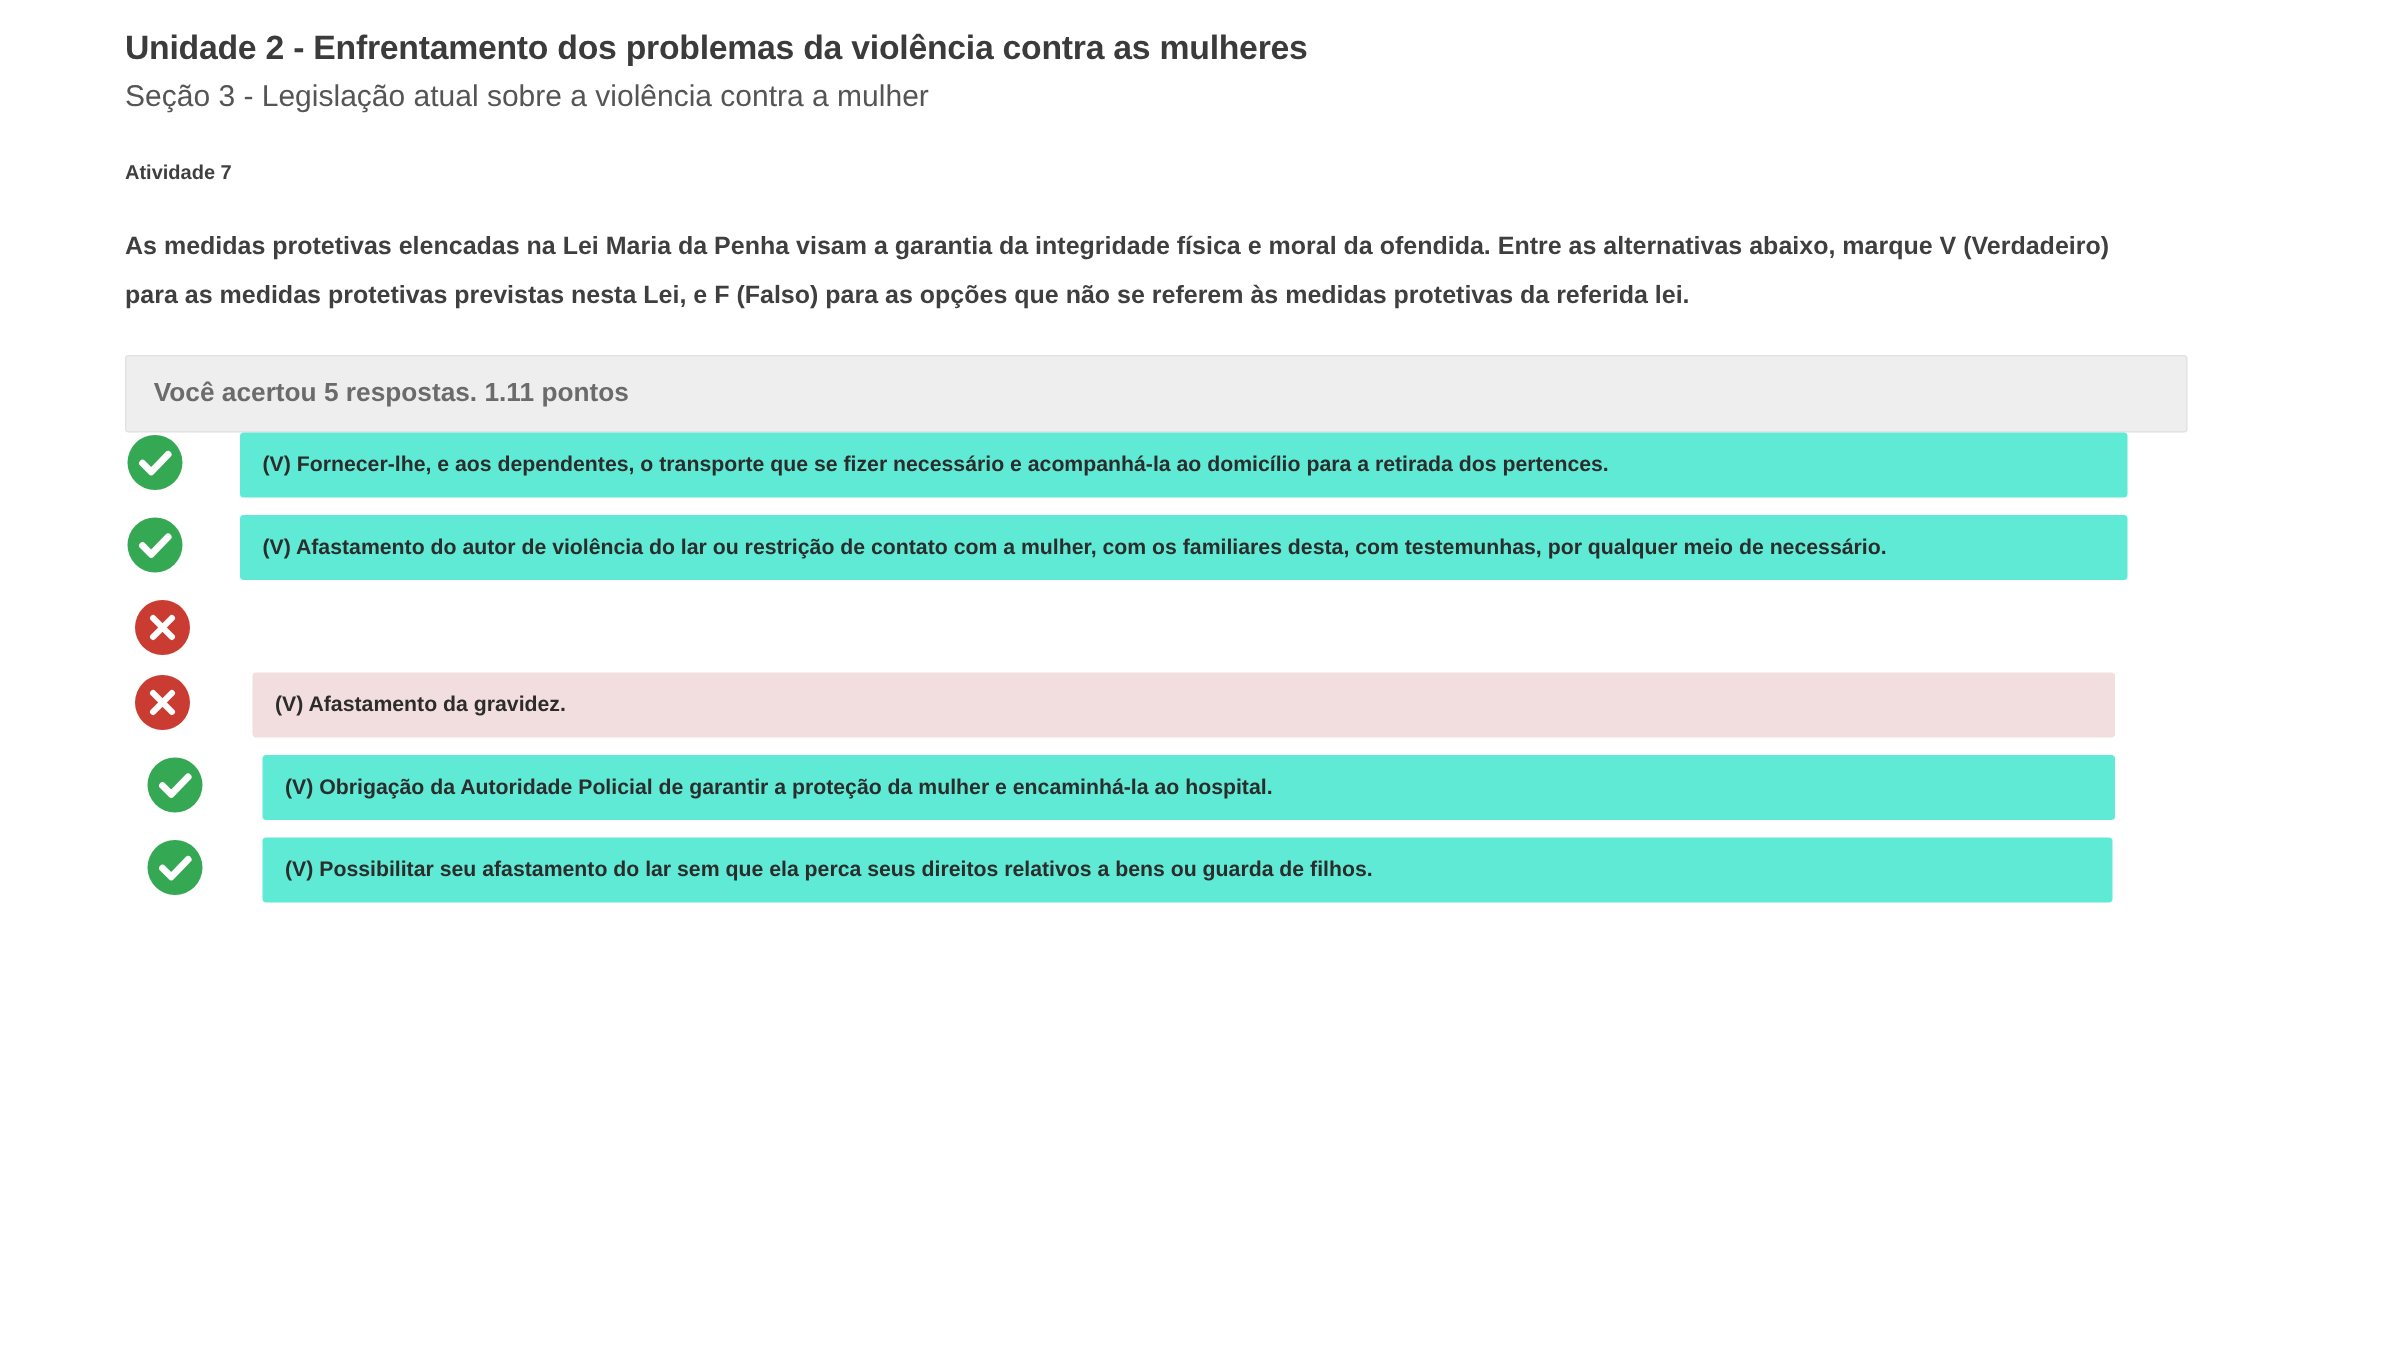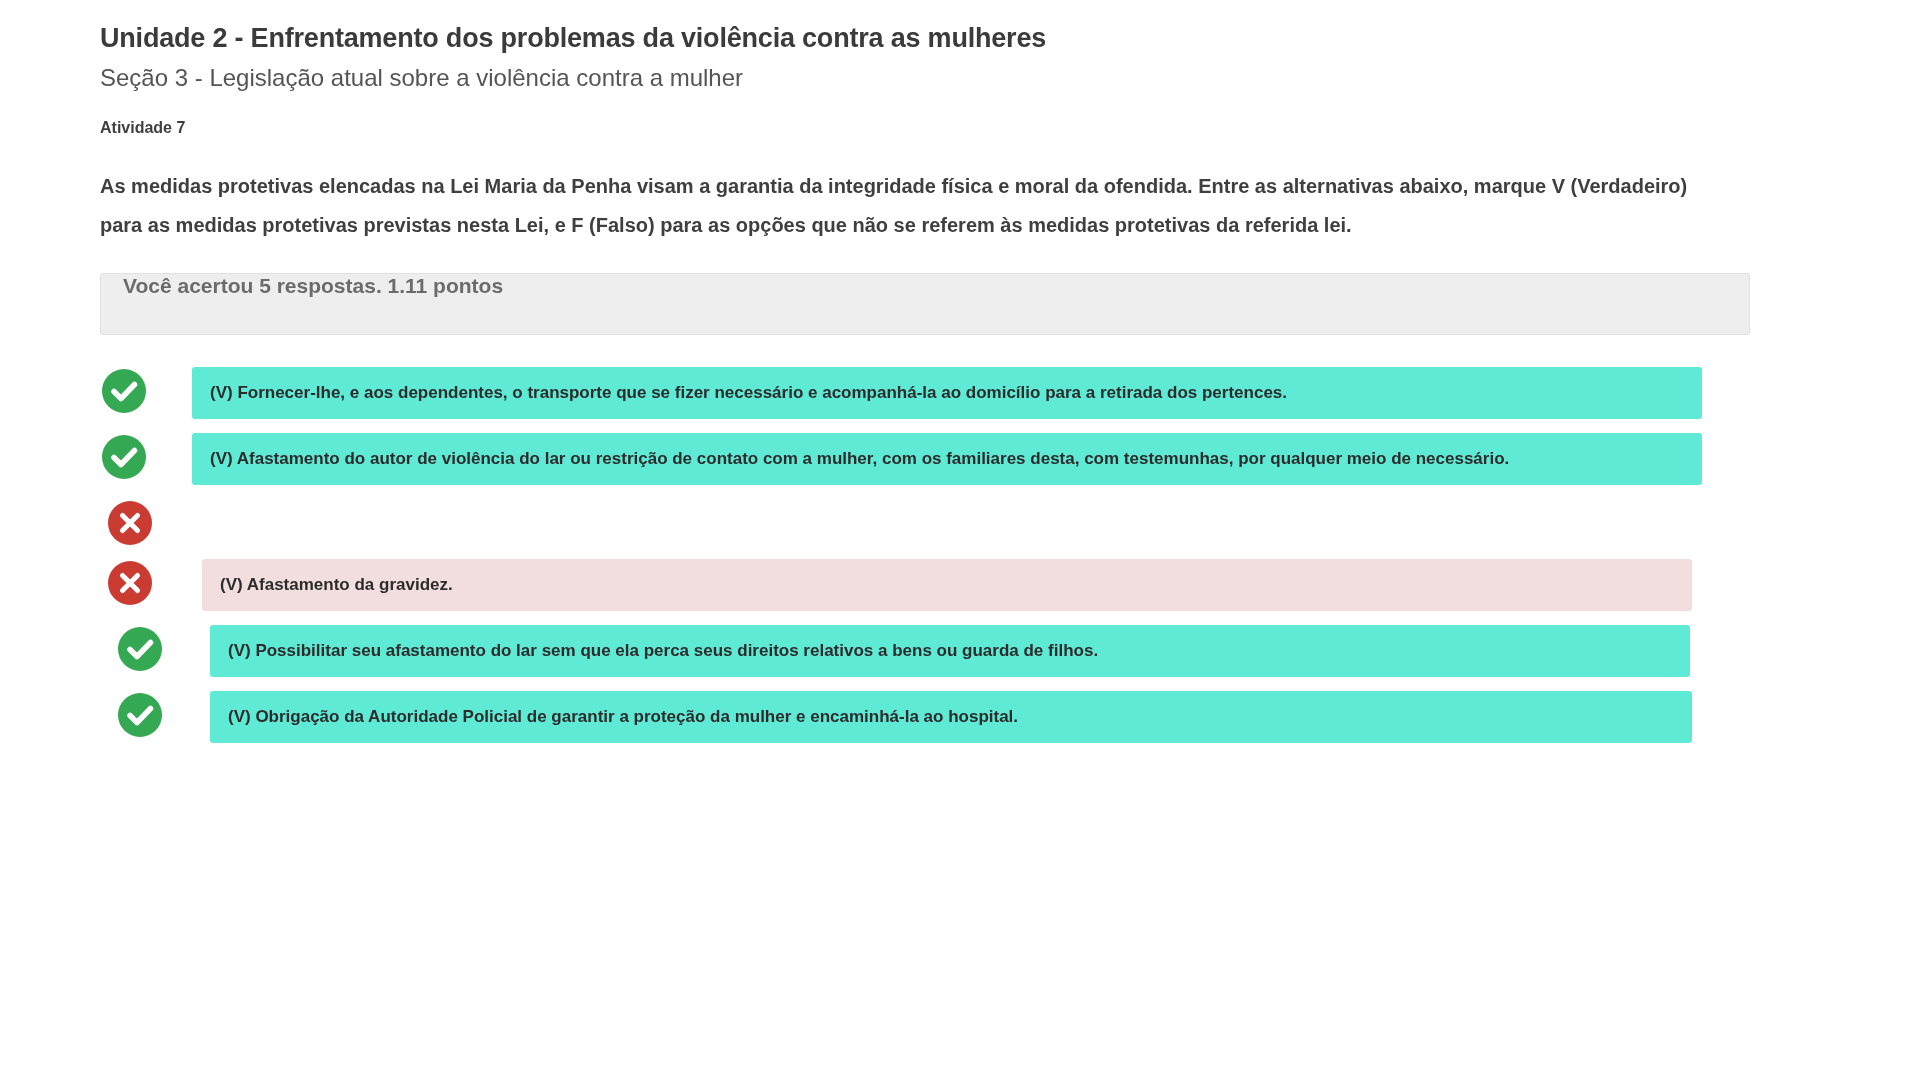--- a/index.html
+++ b/index.html
@@ -34,21 +34,21 @@
     color: #3b3b3b;
     letter-spacing: -0.2px;
     margin: 0 0 10px 0;
     line-height: 1.2;
   }
 
   .section-title {
     font-size: 24px;
     font-weight: normal;
     color: #555555;
-    margin: 0 0 26px 0;
+    margin: 0 0 37px 0;
     line-height: 1.2;
   }
 
   .activity-label {
     font-size: 16px;
     font-weight: bold;
     color: #3f3f3f;
     margin: 0 0 30px 0;
   }
 
@@ -62,22 +62,22 @@
   }
 
   .score-box {
     box-sizing: border-box;
     width: 1650px;
     min-height: 62px;
     background: #eeeeee;
     border: 1px solid #e0e0e0;
     border-radius: 3px;
     display: flex;
+    align-items: center;
     padding: 0 22px;
-    margin-bottom: 32px;
   }
 
   .score-text {
     font-size: 21px;
     font-weight: bold;
     color: #6b6b6b;
   }
 
   .answers {
     width: 1660px;
@@ -194,35 +194,35 @@
       <div class="answer-row r3">
         <div class="mark wrong">
           <svg width="44" height="44" viewBox="0 0 44 44" aria-hidden="true">
             <path d="M14.5 14.5 L29.5 29.5 M29.5 14.5 L14.5 29.5" fill="none" stroke="#ffffff" stroke-width="5" stroke-linecap="round"></path>
           </svg>
         </div>
         <div class="spacer"></div>
         <div class="answer-box wrong">(V) Afastamento da gravidez.</div>
       </div>
 
+      <div class="answer-row r4">
+        <div class="mark correct">
+          <svg width="44" height="44" viewBox="0 0 44 44" aria-hidden="true">
+            <path d="M12 22.5 L19 29.5 L32.5 15.5" fill="none" stroke="#ffffff" stroke-width="5.5" stroke-linecap="round" stroke-linejoin="round"></path>
+          </svg>
+        </div>
+        <div class="spacer"></div>
+        <div class="answer-box correct">(V) Obrigação da Autoridade Policial de garantir a proteção da mulher e encaminhá-la ao hospital.</div>
+      </div>
+
       <div class="answer-row r5">
         <div class="mark correct">
           <svg width="44" height="44" viewBox="0 0 44 44" aria-hidden="true">
             <path d="M12 22.5 L19 29.5 L32.5 15.5" fill="none" stroke="#ffffff" stroke-width="5.5" stroke-linecap="round" stroke-linejoin="round"></path>
           </svg>
         </div>
         <div class="spacer"></div>
         <div class="answer-box correct">(V) Possibilitar seu afastamento do lar sem que ela perca seus direitos relativos a bens ou guarda de filhos.</div>
-      </div>
-
-      <div class="answer-row r4">
-        <div class="mark correct">
-          <svg width="44" height="44" viewBox="0 0 44 44" aria-hidden="true">
-            <path d="M12 22.5 L19 29.5 L32.5 15.5" fill="none" stroke="#ffffff" stroke-width="5.5" stroke-linecap="round" stroke-linejoin="round"></path>
-          </svg>
-        </div>
-        <div class="spacer"></div>
-        <div class="answer-box correct">(V) Obrigação da Autoridade Policial de garantir a proteção da mulher e encaminhá-la ao hospital.</div>
       </div>
 
     </div>
   </div>
 </div>
 
 </body></html>

